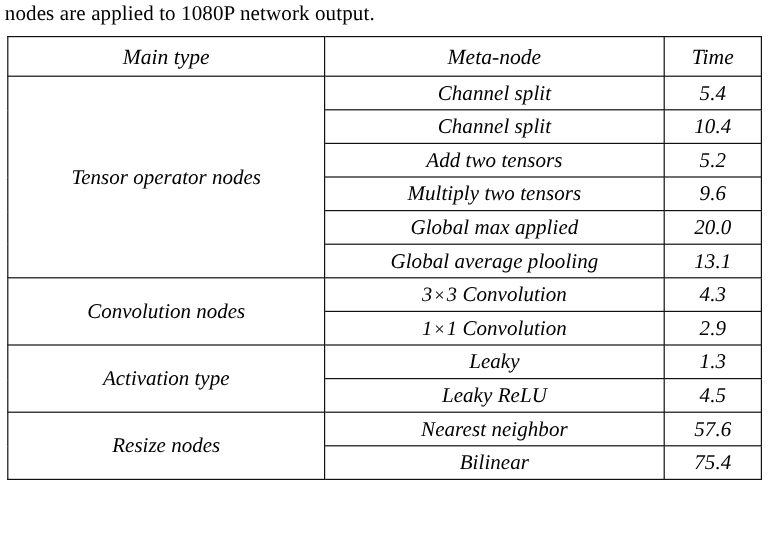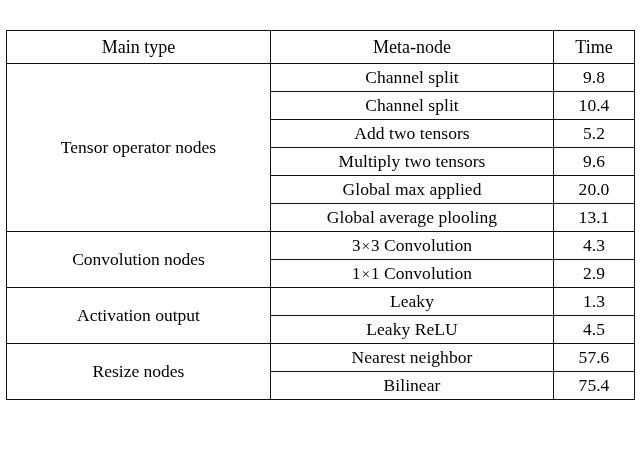--- a/index.html
+++ b/index.html
@@ -60,20 +60,21 @@
     padding: 0;
     margin: 0;
     text-align: center;
     vertical-align: middle;
     font-weight: normal;
     font-size: 17.5px;
     line-height: 1;
     height: 28px;
     box-sizing: border-box;
     background: #ffffff;
+    font-style: italic;
   }
 
   
   table.spec {
     border: 1.6px solid #000000;
   }
 
   
   tr.head td {
     height: 33px;
@@ -105,40 +106,41 @@
   .times {
     font-size: 15px;
     padding: 0 1px;
   }
 </style>
 </head>
 <body>
 
 <div class="page">
 
+  <div class="caption">nodes are applied to 1080P network output.</div>
 
   <div class="table-wrap">
     <table class="spec">
       <colgroup>
         <col class="c-main">
         <col class="c-meta">
         <col class="c-time">
       </colgroup>
       <tbody>
 
         <tr class="head">
           <td>Main type</td>
           <td>Meta-node</td>
           <td>Time</td>
         </tr>
 
         <tr>
           <td class="main grp-first" rowspan="6">Tensor operator nodes</td>
           <td class="meta grp-first">Channel split</td>
-          <td class="time grp-first">9.8</td>
+          <td class="time grp-first">5.4</td>
         </tr>
         <tr>
           <td class="meta">Channel split</td>
           <td class="time">10.4</td>
         </tr>
         <tr>
           <td class="meta">Add two tensors</td>
           <td class="time">5.2</td>
         </tr>
         <tr>
@@ -162,21 +164,21 @@
           <td class="time grp-top">4.3</td>
         </tr>
         <tr>
           <td class="meta">
             <span class="mathnum">1</span><span class="times">×</span><span class="mathnum">1</span>&nbsp;<span>Convolution</span>
           </td>
           <td class="time">2.9</td>
         </tr>
 
         <tr>
-          <td class="main grp-top" rowspan="2">Activation output</td>
+          <td class="main grp-top" rowspan="2">Activation type</td>
           <td class="meta grp-top">Leaky</td>
           <td class="time grp-top">1.3</td>
         </tr>
         <tr>
           <td class="meta">Leaky ReLU</td>
           <td class="time">4.5</td>
         </tr>
 
         <tr>
           <td class="main grp-top" rowspan="2">Resize nodes</td>

